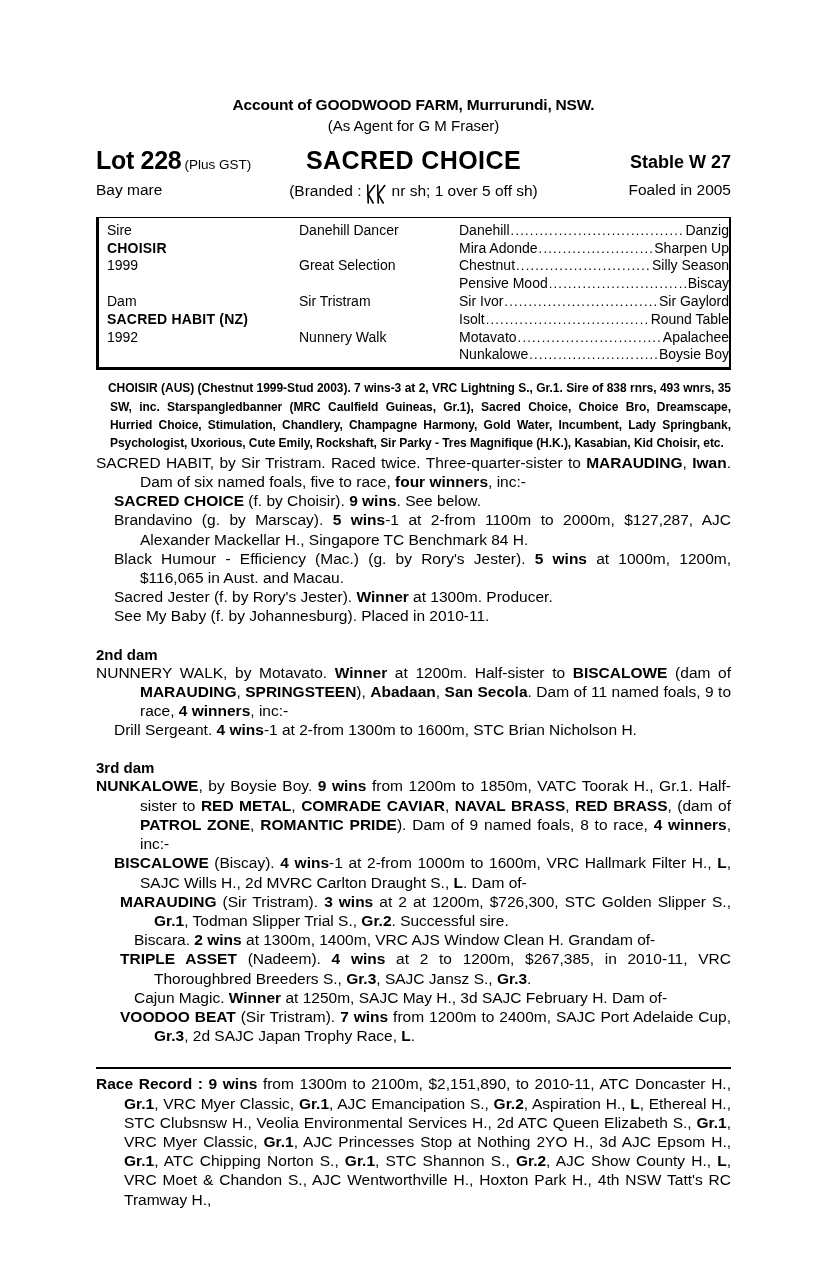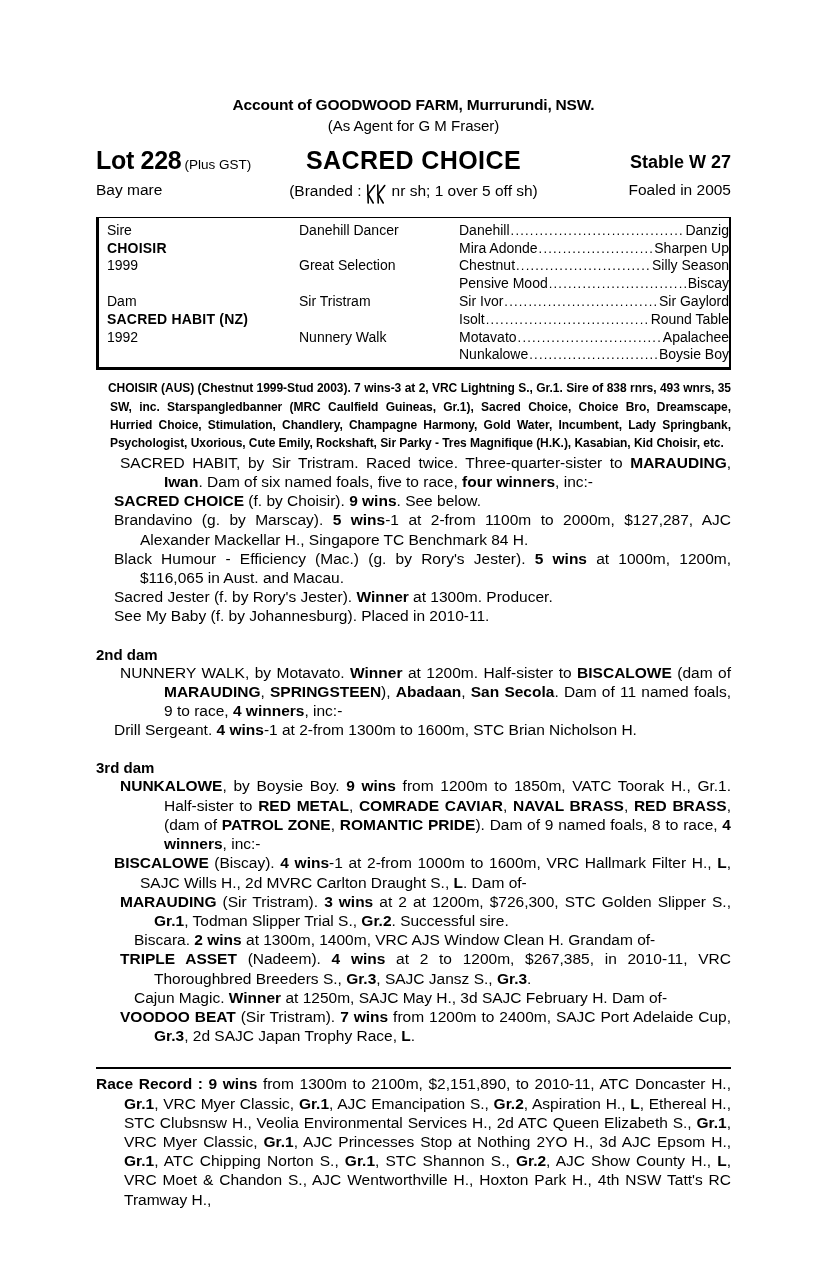--- a/index.html
+++ b/index.html
@@ -158,21 +158,21 @@
     margin-bottom: 0px;
   }
   .dam-block { font-size: 15.5px; line-height: 19.2px; }
 
   p.entry {
     margin: 0;
     text-align: justify;
     text-align-last: left;
   }
   
-  p.lvl0 { padding-left: 44px; text-indent: -44px; margin-left: 24px; }
+  p.lvl0 { padding-left: 44px; text-indent: -44px; }
   
   p.lvl1 { padding-left: 44px; text-indent: -26px; }
   
   p.lvl2 { padding-left: 58px; text-indent: -34px; }
   p.lvl3 { padding-left: 58px; text-indent: -20px; }
 
   b { font-weight: bold; }
 
   
   .rr-rule {

